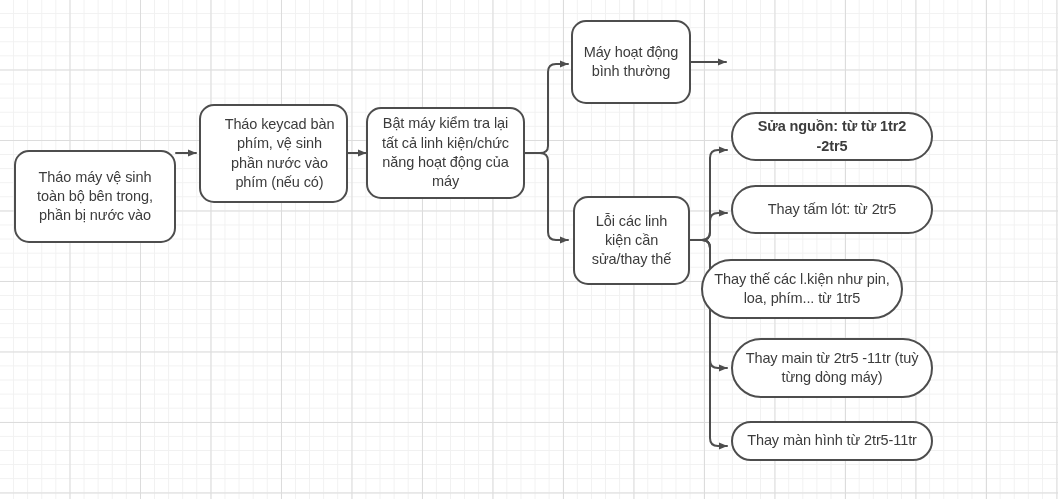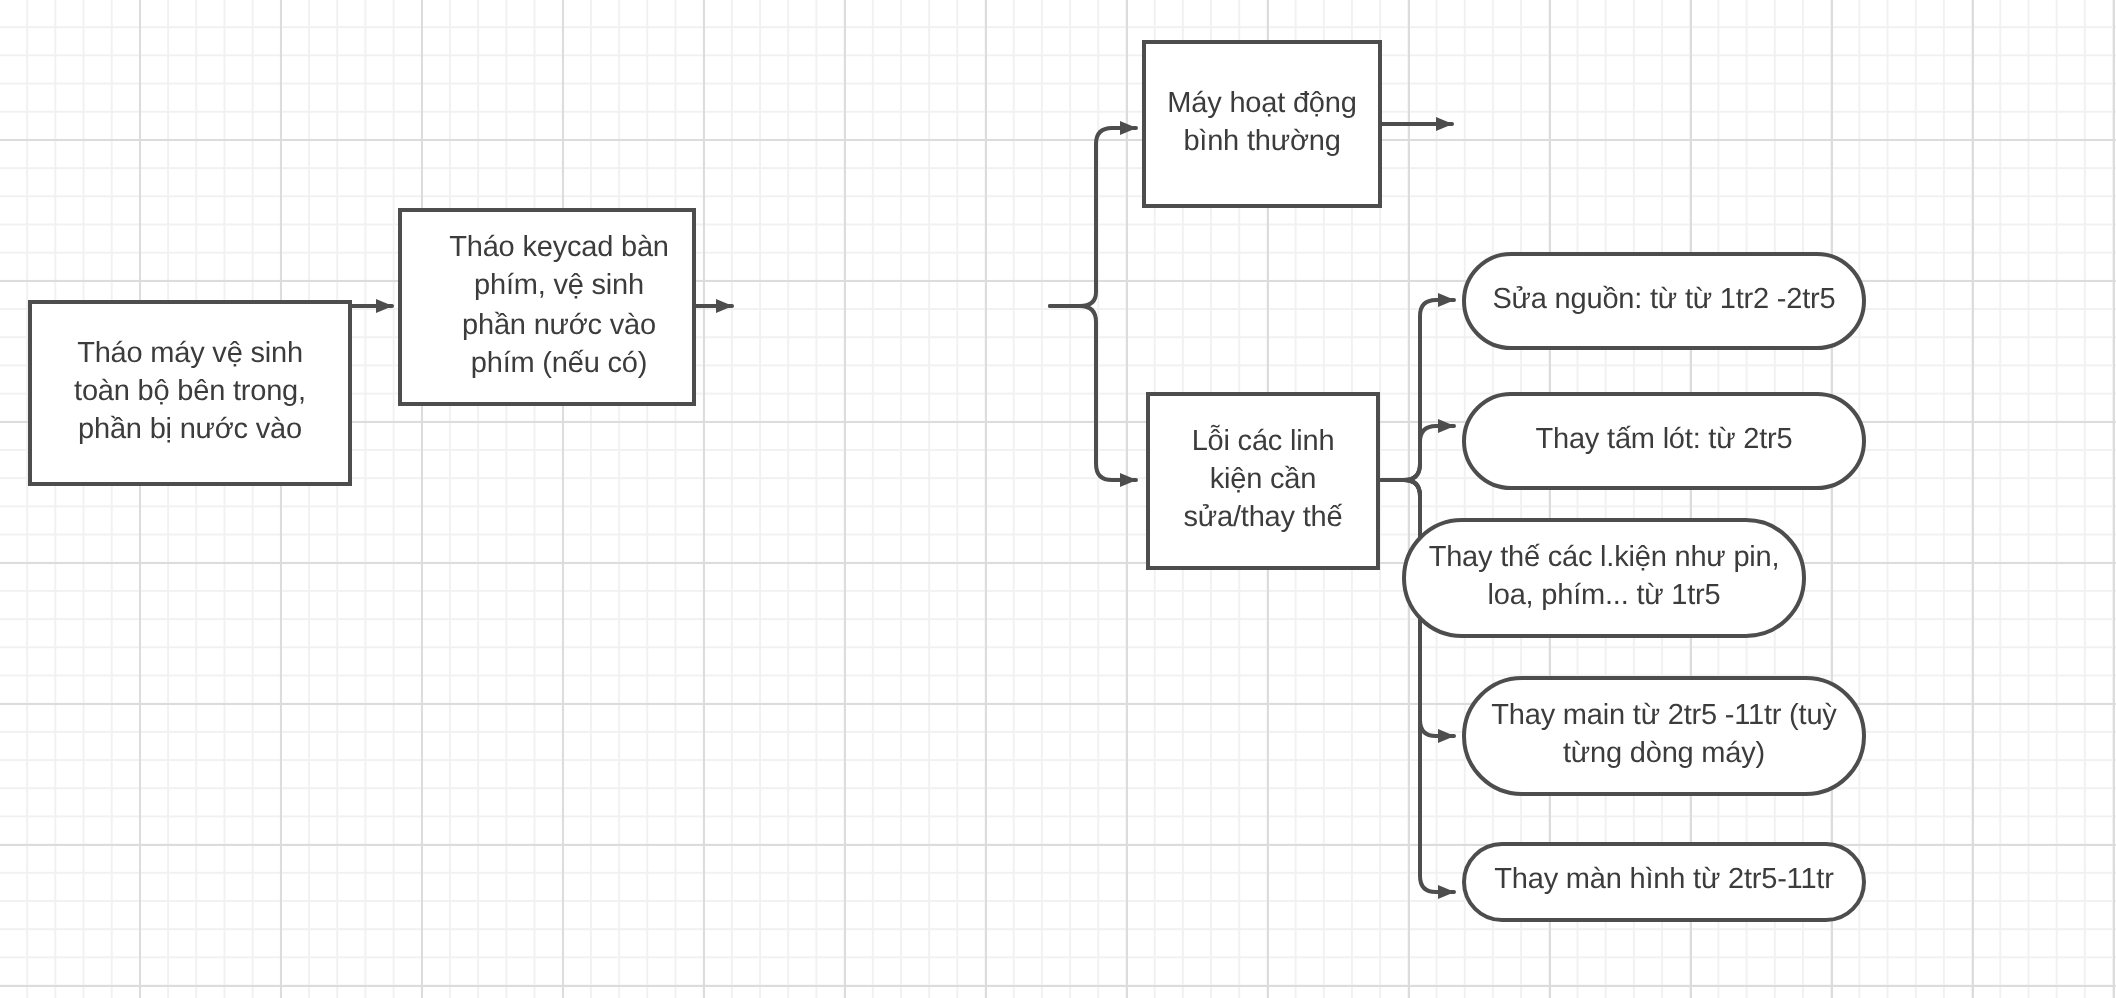--- a/index.html
+++ b/index.html
@@ -42,21 +42,21 @@
     justify-content: center;
     text-align: center;
     background: #ffffff;
     border: 2px solid #4d4d4d;
     color: #3c3c3c;
     font-size: 14.5px;
     line-height: 1.33;
     padding: 2px 8px;
     letter-spacing: -0.1px;
   }
-  .node.rect { border-radius: 0; }
+  .node.rect { border-radius: 15px; }
   .node.pill { border-radius: 999px; }
   .node span { display: block; width: 100%; }
 </style>
 </head>
 <body>
 
 <div id="canvas">
 
   <svg id="edges" viewBox="0 0 1058 499" xmlns="http://www.w3.org/2000/svg">
     <defs>
@@ -85,35 +85,38 @@
   </svg>
 
   <div class="node rect" style="left:14px; top:107px; width:162px; height:93px;margin-top:43px;">
     <span>Tháo máy vệ sinh toàn bộ bên trong, phần bị nước vào</span>
   </div>
 
   <div class="node rect" style="left:199px; top:104px; width:149px; height:99px;padding-left:20px;">
     <span>Tháo keycad bàn phím, vệ sinh phần nước vào phím (nếu có)</span>
   </div>
 
+  <div class="node rect" style="left:366px; top:107px; width:159px; height:92px;">
+    <span>Bật máy kiểm tra lại tất cả linh kiện/chức năng hoạt động của máy</span>
+  </div>
 
   <div class="node rect" style="left:571px; top:20px; width:120px; height:84px;">
     <span>Máy hoạt động bình thường</span>
   </div>
 
   <div class="node rect" style="left:573px; top:196px; width:117px; height:89px;">
     <span>Lỗi các linh kiện cần sửa/thay thế</span>
   </div>
 
 
-  <div class="node pill" style="left:731px; top:126px; width:202px; height:49px;">
+  <div class="node pill" style="left:731px; top:112px; width:202px; height:49px;font-weight:bold;">
     <span>Sửa nguồn: từ từ 1tr2 -2tr5</span>
   </div>
 
-  <div class="node pill" style="left:731px; top:196px; width:202px; height:49px;justify-content:flex-end;">
+  <div class="node pill" style="left:731px; top:185px; width:202px; height:49px;justify-content:flex-end;">
     <span>Thay tấm lót: từ 2tr5</span>
   </div>
 
   <div class="node pill" style="left:701px; top:259px; width:202px; height:60px;">
     <span>Thay thế các l.kiện như pin, loa, phím... từ 1tr5</span>
   </div>
 
   <div class="node pill" style="left:731px; top:338px; width:202px; height:60px;justify-content:flex-end;">
     <span>Thay main từ 2tr5 -11tr (tuỳ từng dòng máy)</span>
   </div>

